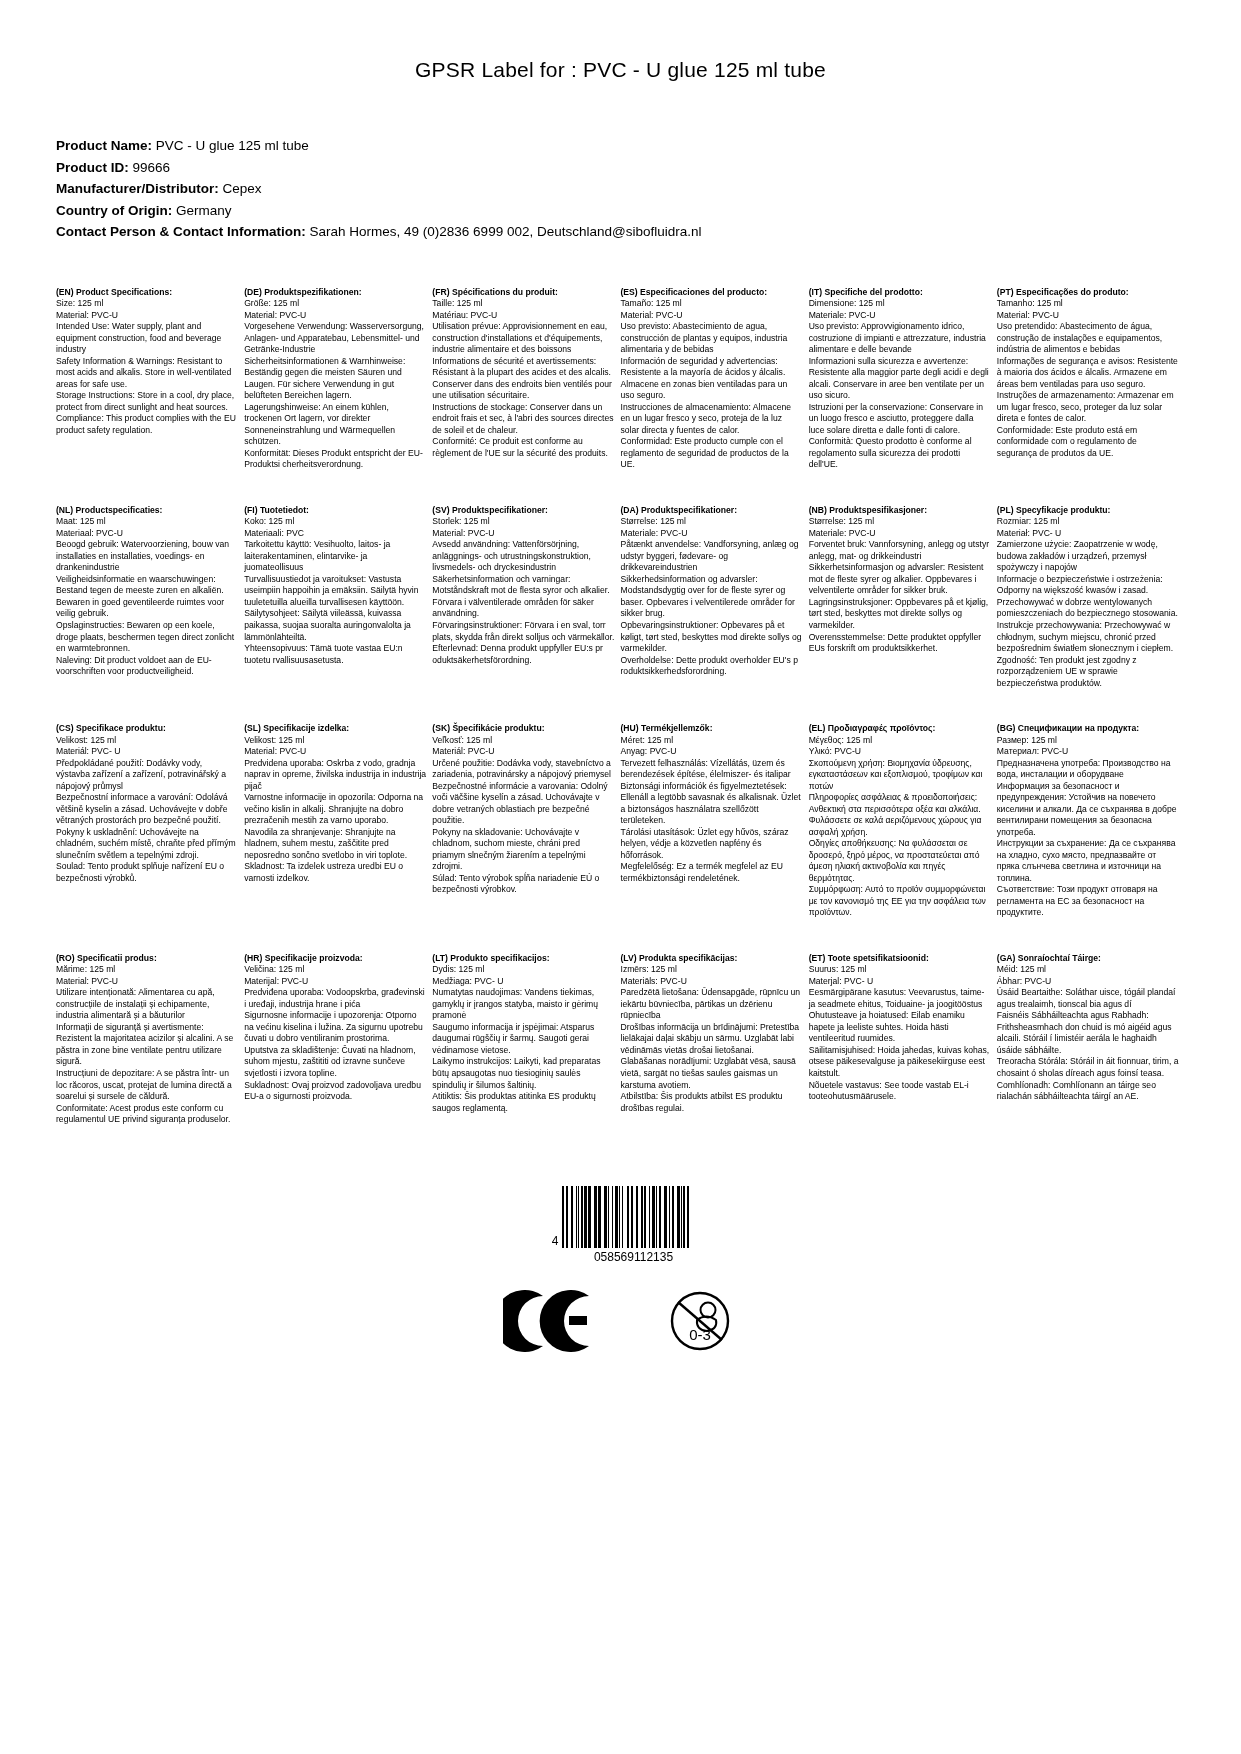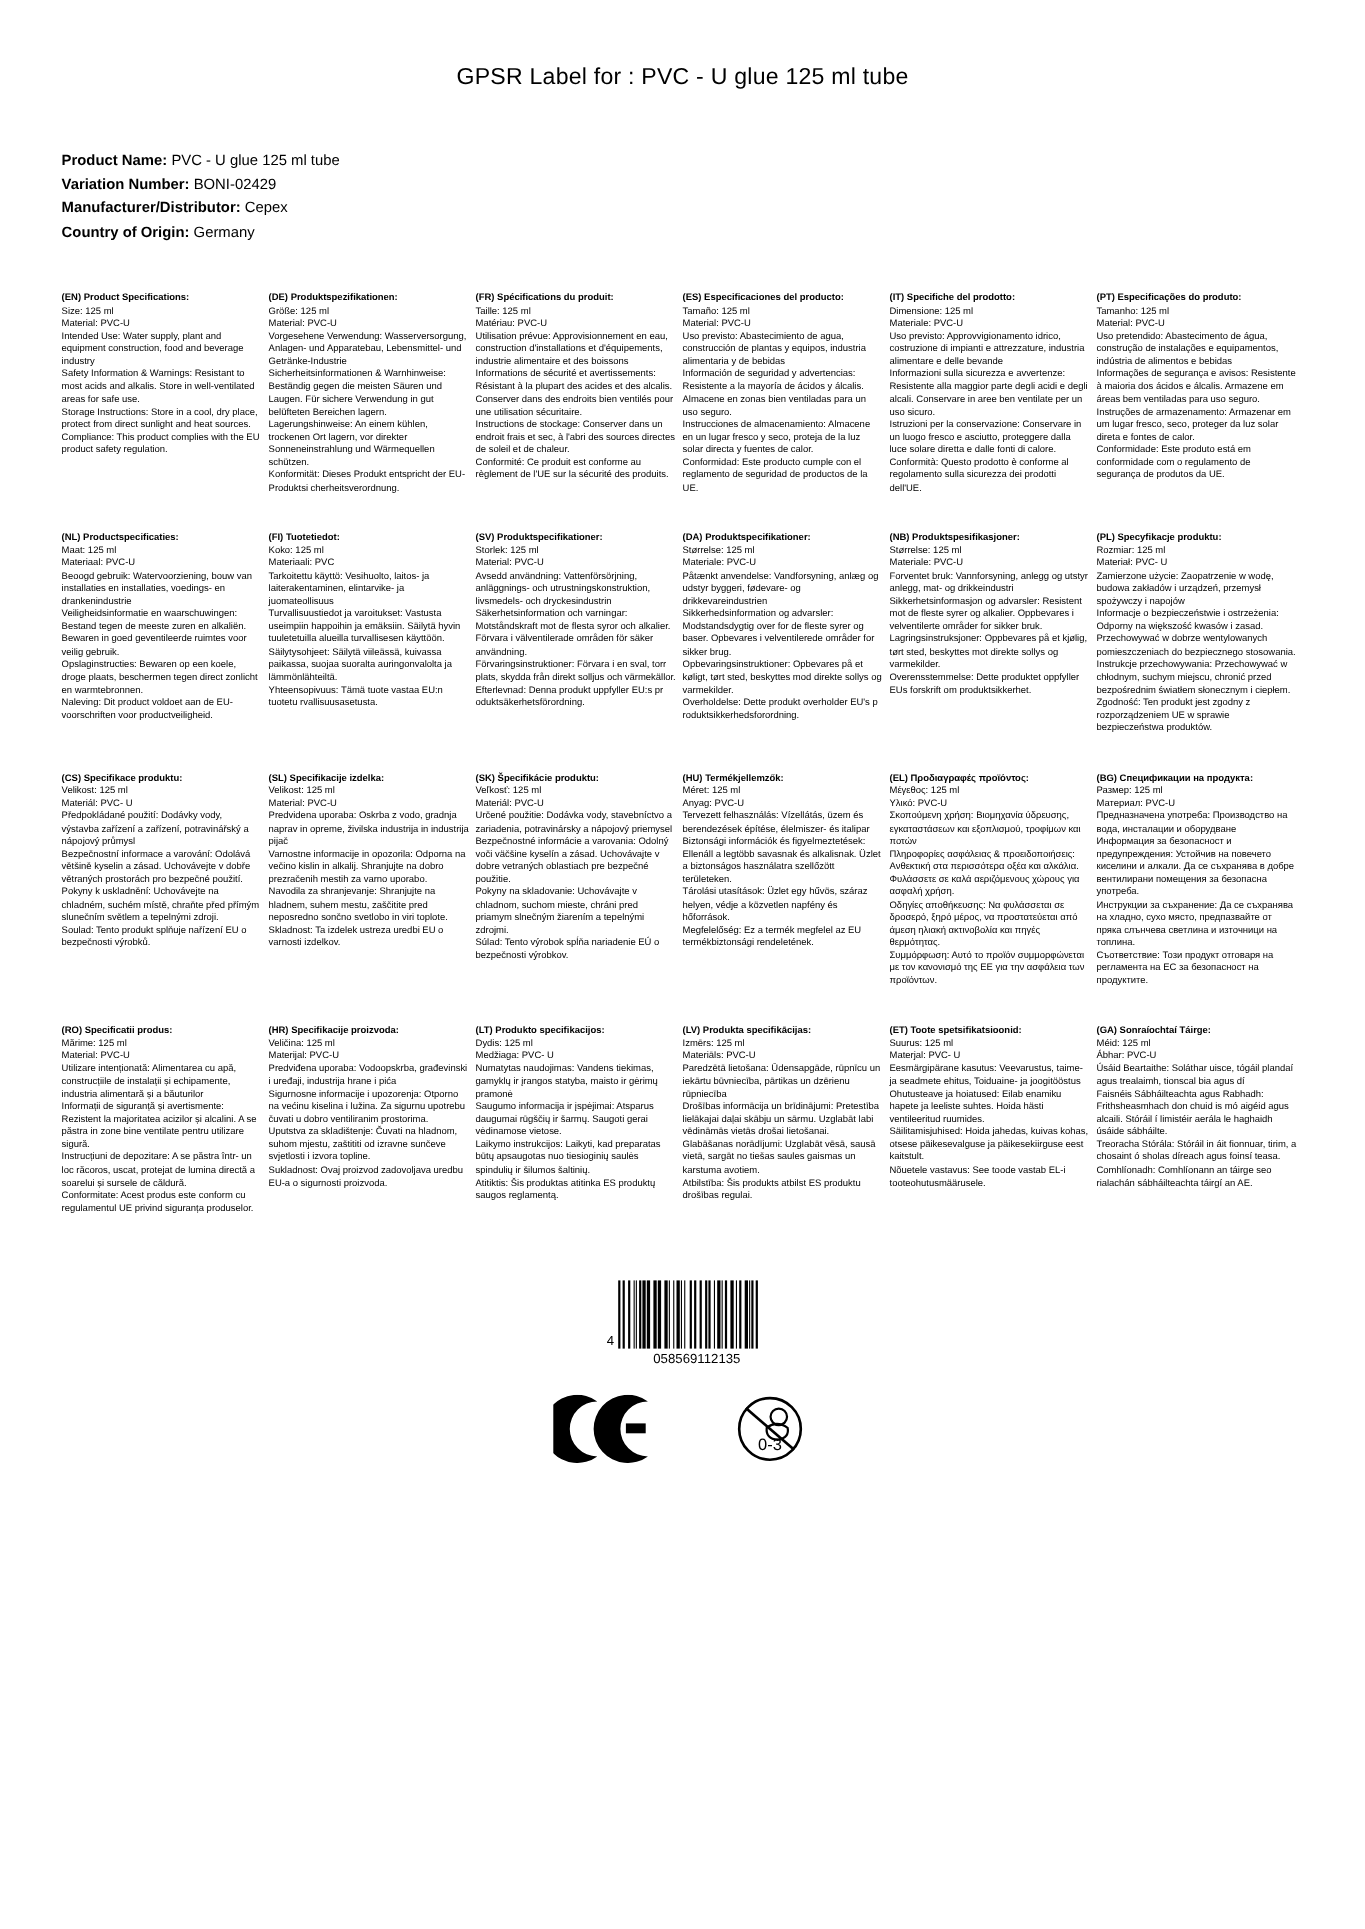--- a/index.html
+++ b/index.html
@@ -124,30 +124,34 @@
 <div class="page">
 
   <h1 class="doc-title">GPSR Label for : PVC - U glue 125 ml tube</h1>
 
   <div class="meta">
     <div class="row">
       <span class="lbl">Product Name:</span>
       <span class="val">PVC - U glue 125 ml tube</span>
     </div>
     <div class="row">
-      <span class="lbl">Variation Number:</span>
-      <span class="val">BONI-02429</span>
+      <span class="lbl">Product ID:</span>
+      <span class="val">99666</span>
     </div>
     <div class="row">
       <span class="lbl">Manufacturer/Distributor:</span>
       <span class="val">Cepex</span>
     </div>
     <div class="row">
       <span class="lbl">Country of Origin:</span>
       <span class="val">Germany</span>
+    </div>
+    <div class="row">
+      <span class="lbl">Contact Person &amp; Contact Information:</span>
+      <span class="val">Sarah Hormes, 49 (0)2836 6999 002, Deutschland@sibofluidra.nl</span>
     </div>
   </div>
 
   <div class="grid">
 
     <div class="cell">
       <span class="head">(EN) Product Specifications:</span>
       <span class="body">Size: 125 ml
 Material: PVC-U
 Intended Use: Water supply, plant and equipment construction, food and beverage industry

